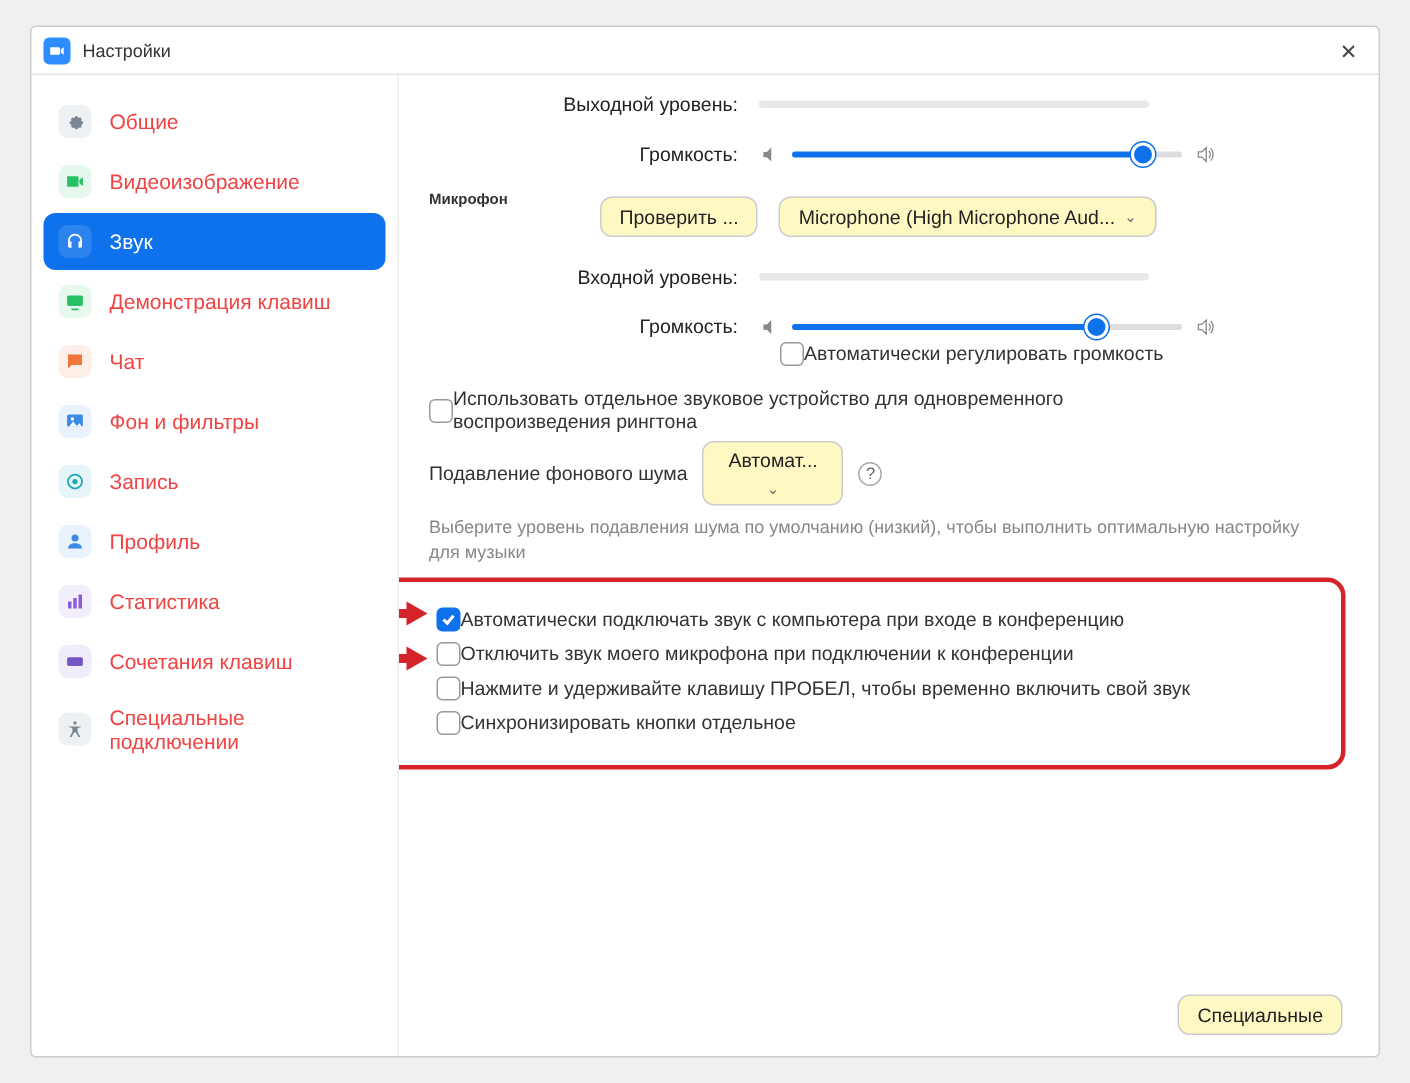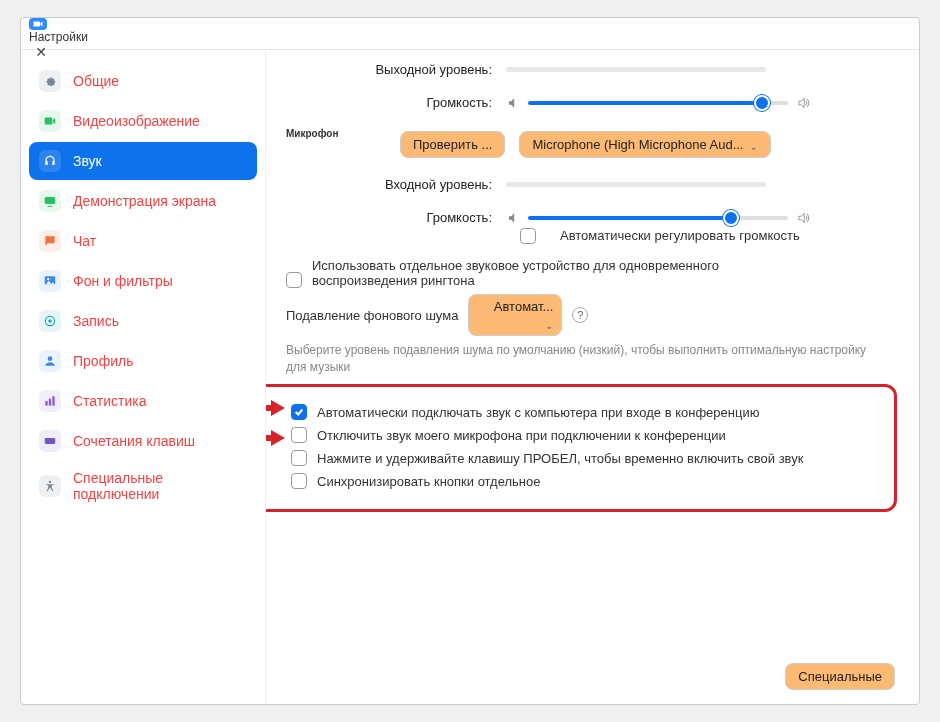--- a/index.html
+++ b/index.html
@@ -1,53 +1,53 @@
 <!DOCTYPE html>
 <html><head>
 <meta charset="utf-8">
 <style>
 * { box-sizing: border-box; margin: 0; padding: 0; font-family: -apple-system, BlinkMacSystemFont, "Segoe UI", Arial, sans-serif; }
 body { background: #f0f0f0; display: flex; justify-content: center; align-items: center; height: 722px; width: 940px; }
 .window { width: 900px; height: 688px; background: #fff; border: 1px solid #ccc; border-radius: 4px; display: flex; flex-direction: column; position: relative; overflow: hidden; }
-.titlebar { height: 32px; display: flex; align-items: flex-start; padding: 0 8px; border-bottom: 1px solid #e5e5e5; flex-direction: column; }
+.titlebar { height: 32px; display: flex; align-items: center; padding: 0 8px; border-bottom: 1px solid #e5e5e5; }
 .titlebar .app-icon { width: 18px; height: 18px; background: #2D8CFF; border-radius: 4px; margin-right: 8px; display:flex; align-items:center; justify-content:center;}
 .titlebar .app-icon svg { width:12px; height:12px; fill:#fff;}
 .titlebar .title { font-size: 12px; color: #333; flex: 1; }
 .titlebar .close { width: 24px; height: 24px; display: flex; align-items: center; justify-content: center; cursor: pointer; font-size: 14px; color: #444;}
 .body { flex: 1; display: flex; overflow: hidden; }
 .sidebar { width: 245px; padding: 12px 8px; border-right: 1px solid #eee; display: flex; flex-direction: column; gap: 2px; }
 .sidebar-item { display: flex; align-items: center; gap: 12px; padding: 8px 10px; border-radius: 8px; cursor: pointer; font-size: 14px; color: #ef4444; }
 .sidebar-item.active { background: #0E72ED; color: #fff; }
 .sidebar-item .ic { width: 22px; height: 22px; border-radius: 6px; display:flex; align-items:center; justify-content:center; flex-shrink:0; }
 .sidebar-item.active .ic { background: #fff2; }
 .content { flex: 1; padding: 12px 30px 28px 20px; position: relative; font-size: 13px; color: #333; overflow:hidden;}
 .row { display: flex; align-items: center; margin-bottom: 18px; }
 .label-col { width: 220px; text-align: right; padding-right: 14px; color: #222; font-size: 13px; }
 .ctrl-col { flex: 1; display: flex; align-items: center; gap: 8px; }
 .level-bar { flex:1; max-width:260px; height: 5px; background: #e8e8e8; border-radius: 3px; }
 .slider { flex:1; max-width:260px; height: 4px; background: linear-gradient(to right, #0E72ED 0%, #0E72ED var(--p,90%), #ddd var(--p,90%), #ddd 100%); border-radius: 2px; position: relative; }
 .slider::after { content:""; position:absolute; left: var(--p,90%); top:50%; transform:translate(-50%,-50%); width:12px; height:12px; background:#0E72ED; border-radius:50%; border:2px solid #fff; box-shadow:0 0 0 1px #0E72ED; }
 .vol-icon { width:14px; height:14px; color:#888; }
 .section-header { font-weight: 700; font-size: 10px; margin-bottom: 22px; }
-.btn { border: 1px solid #ccc; background:#fdba74; border-radius: 8px; padding: 5px 12px; font-size: 13px; cursor:pointer; display:inline-flex; align-items:flex-end; gap:6px; color:#222; }
+.btn { border: 1px solid #ccc; background:#fef9c3; border-radius: 8px; padding: 5px 12px; font-size: 13px; cursor:pointer; display:inline-flex; align-items:center; gap:6px; color:#222; }
 .btn.dropdown { min-width: 240px; justify-content: space-between;}
 .btn.small-dd { min-width:94px; justify-content:space-between; padding:4px 8px;flex-direction:column;}
 .chev { font-size:10px; color:#666; }
-.checkbox-row { display:flex; align-items:flex-end; gap:10px; margin: 6px 0; }
+.checkbox-row { display:flex; align-items:center; gap:0; margin: 6px 0; }
 .checkbox { width:16px; height:16px; border:1.5px solid #999; border-radius:4px; flex-shrink:0; margin-top:1px; cursor:pointer; display:flex; align-items:center; justify-content:center;}
 .checkbox.checked { background:#0E72ED; border-color:#0E72ED; }
 .checkbox.checked svg { width:10px; height:10px; stroke:#fff; stroke-width:2.5; fill:none;}
 .hint { color:#888; font-size:12px; line-height:1.4; margin: 4px 0 8px 0;}
 .noise-row { display:flex; align-items:center; gap:10px; margin:6px 0; }
 .help-ic { width:16px; height:16px; border:1px solid #aaa; border-radius:50%; display:flex; align-items:center; justify-content:center; font-size:11px; color:#666; cursor:pointer;}
 .highlight-box { border:3px solid #d4232a; border-radius:12px; padding:10px 14px 14px 52px; margin-top:6px; position:relative; margin-left:-50px; margin-right:-8px;}
 .arrow { position:absolute; left:6px; width:40px; height:18px; display:flex; align-items:center;}
 .arrow svg { width:40px; height:18px;}
 .footer { position:absolute; bottom:14px; right:24px; }
-.auto-vol { display:flex; align-items:center; gap:24px; margin-left: 60px; font-size:13px; color:#333; margin-top:-6px; margin-bottom:14px;}
+.auto-vol { display:flex; align-items:center; gap:0; margin-left: 60px; font-size:13px; color:#333; margin-top:-6px; margin-bottom:14px;}
 .mic-row { display:flex; align-items:center; gap:14px; margin-bottom:16px; margin-top:6px;}
 </style>
 </head>
 <body>
 
 <div class="window">
   <div class="titlebar">
     <div class="app-icon">
       <svg viewBox="0 0 24 24">
           <path d="M3 7h11a2 2 0 0 1 2 2v6a2 2 0 0 1-2 2H3V7zm14 3 4-3v10l-4-3v-4z"></path>
@@ -82,21 +82,21 @@
           </div>
         <span>Звук</span>
       </div>
       <div class="sidebar-item">
         <div class="ic" style="background:#e7f8ec;">
             <svg width="14" height="14" viewBox="0 0 24 24" fill="#28c064">
               <rect x="3" y="5" width="18" height="12" rx="2"></rect>
               <path d="M8 21h8" stroke="#28c064" stroke-width="2"></path>
             </svg>
           </div>
-        <span>Демонстрация экрана</span>
+        <span>Демонстрация клавиш</span>
       </div>
       <div class="sidebar-item">
         <div class="ic" style="background:#fdeee8;">
             <svg width="14" height="14" viewBox="0 0 24 24" fill="#f0743b">
               <path d="M4 4h16v12H8l-4 4z"></path>
             </svg>
           </div>
         <span>Чат</span>
       </div>
       <div class="sidebar-item">

